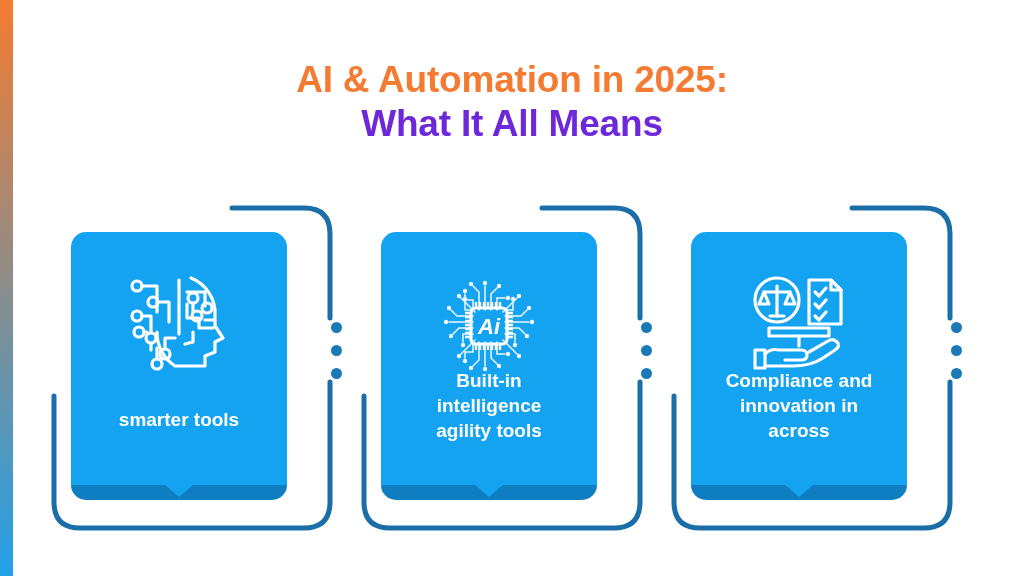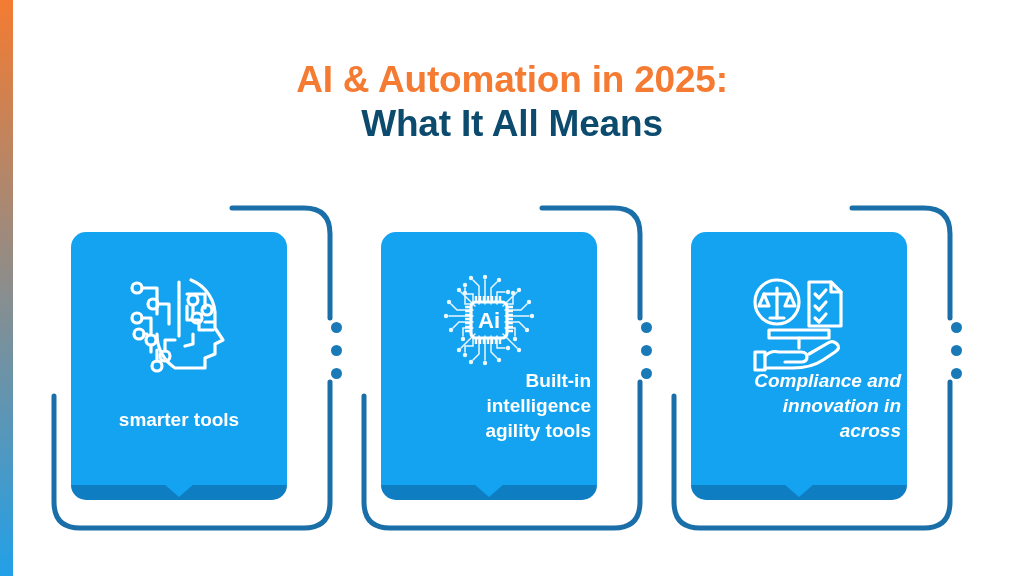--- a/index.html
+++ b/index.html
@@ -105,52 +105,53 @@
     left:93px;
     top:252px;
     width:0; height:0;
     border-left:15px solid transparent;
     border-right:15px solid transparent;
   }
 
   .icon-wrap {
     position:absolute;
     left:0;
-    top:30px;
+    top:40px;
     width:216px;
     height:112px;
     display:flex;
-    align-items:flex-end;
+    align-items:flex-start;
     justify-content:center;
+    font-style:italic;
   }
   .icon-wrap svg { display:block; }
 
   .card-label {
     position:absolute;
     left:6px;
     top:150px;
     width:204px;
     text-align:center;
     color:#ffffff;
     font-size:19px;
     font-weight:bold;
     line-height:25px;
   }
-  .card-label.three-line { top:136px;text-align:right; }
+  .card-label.three-line { top:136px; }
 </style>
 </head>
 <body>
 
 <div id="slide" style="background: rgb(255, 255, 255);">
 
   <div class="edge-strip" id="edge-strip" style="background: linear-gradient(rgb(244, 123, 49) 0%, rgb(34, 160, 232) 100%); width: 13px;"></div>
 
   <div class="title-block">
     <span class="title-line" id="title-l1" style="color: rgb(244, 123, 49);">AI &amp; Automation in 2025:</span>
-    <span class="title-line" id="title-l2" style="color: #0c4a6e;">What It All Means</span>
+    <span class="title-line" id="title-l2" style="color: #6d28d9;">What It All Means</span>
   </div>
 
   <div class="cards">
 
     <div class="card-unit u1">
 
       <svg class="frame-svg" viewBox="0 0 300 344">
 
         <path d="M 190 12 L 262 12 Q 288 12 288 38 L 288 122" fill="none" stroke="#1B6FA8" stroke-width="5" stroke-linecap="round"></path>
 
@@ -342,21 +343,21 @@
 
             <path d="M20 56 L80 56 L80 64 L20 64 Z"></path>
             <path d="M50 64 L50 74"></path>
 
             <path d="M6 78 L6 96 L16 96 L16 78 Z"></path>
             <path d="M16 82 Q22 76 30 78 L52 78 Q58 78 58 83 Q58 88 52 88 L36 88"></path>
             <path d="M16 94 L44 94 Q62 94 74 86 L86 78 Q92 74 88 70 Q84 66 79 69 L60 80"></path>
           </svg>
         </div>
 
-        <div class="card-label three-line" style="color: rgb(255, 255, 255); font-style: italic;">
+        <div class="card-label three-line" style="color: rgb(255, 255, 255);">
           <span>Compliance and</span><br>
           <span>innovation in</span><br>
           <span>across</span>
         </div>
       </div>
     </div>
 
   </div>
 </div>
 

